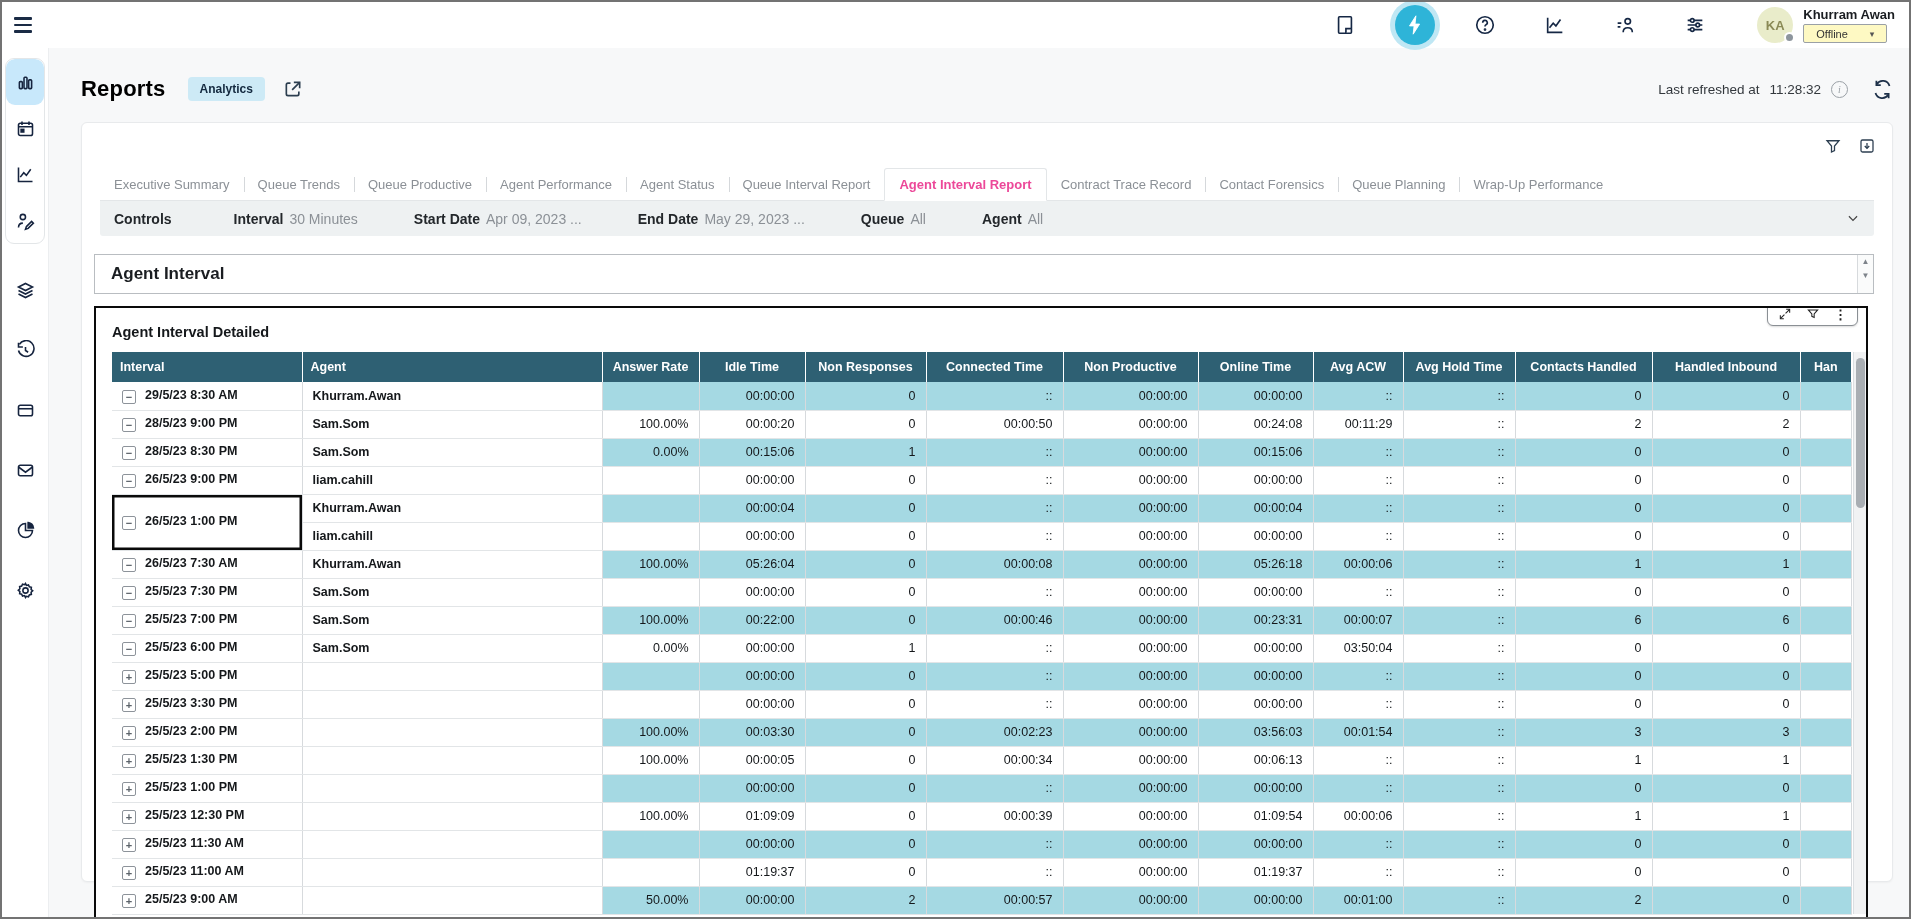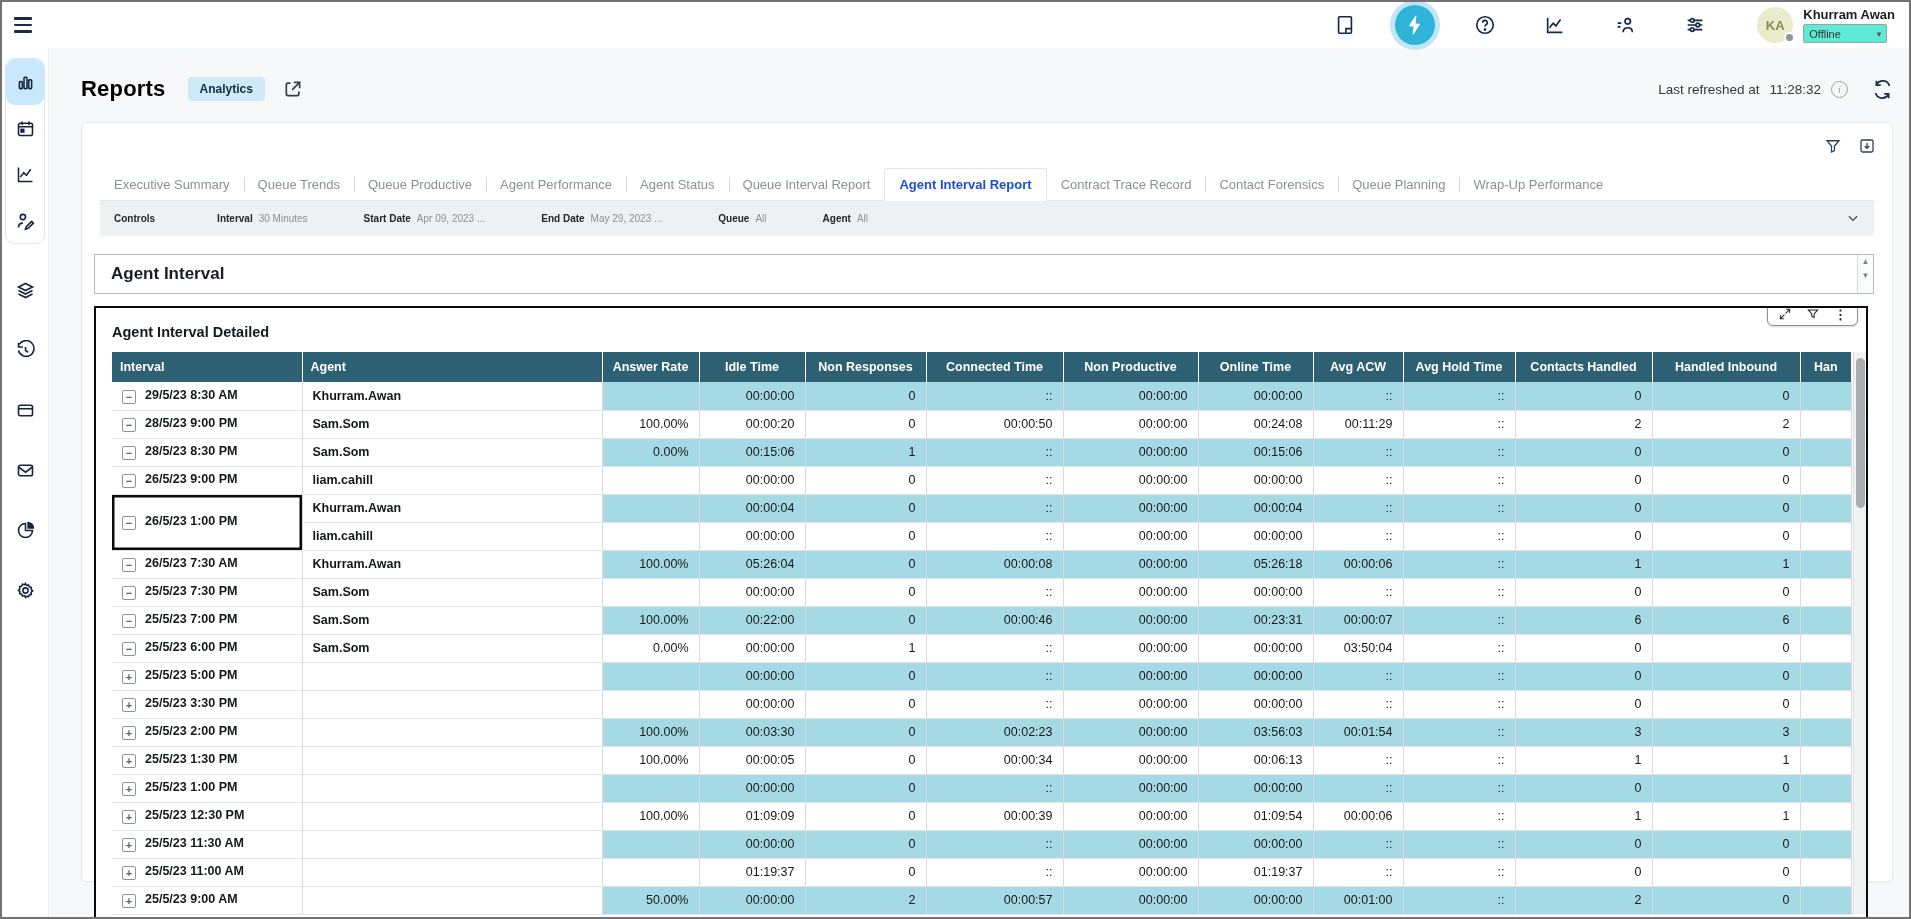--- a/index.html
+++ b/index.html
@@ -13,21 +13,21 @@
   .topbar-right { display:flex; align-items:center; gap:30px; }
   .tb-icon { width:40px; height:40px; display:flex; align-items:center; justify-content:center; border:none; background:none; cursor:pointer; border-radius:50%; position:relative; }
   .tb-icon svg { width:22px; height:22px; stroke:#152744; fill:none; stroke-width:1.8; }
   .tb-icon.active { background:#2eb4d8; box-shadow:0 0 0 5px #bfe7f4; }
   .tb-icon.active svg { stroke:#fff; fill:#fff; }
   .user-chip { display:flex; align-items:center; gap:10px; margin-left:12px; }
   .avatar { width:36px; height:36px; border-radius:50%; background:#e9ecca; color:#8a8a56; font-weight:bold; font-size:13px; display:flex; align-items:center; justify-content:center; position:relative; }
   .avatar .dot { position:absolute; right:-2px; bottom:0; width:11px; height:11px; border-radius:50%; background:#8d959d; border:2px solid #fff; }
   .user-meta { display:flex; flex-direction:column; gap:2px; }
   .user-name { font-size:13px; font-weight:bold; color:#1a1d21; }
-  .status-select { width:84px; height:19px; border:1px solid #9aa0a6; border-radius:2px; background:#5eead4; font-size:11px; color:#333; display:flex; align-items:center; justify-content:space-between; padding:0 5px; cursor:pointer; }
+  .status-select { width:84px; height:19px; border:1px solid #9aa0a6; border-radius:2px; background:#fef9c3; font-size:11px; color:#333; display:flex; align-items:center; justify-content:space-between; padding:0 12px; cursor:pointer; }
   .status-select .chev { font-size:9px; color:#555; }
 
   
   .app-body { flex:1; display:flex; min-height:0; }
   .sidebar { width:47px; background:#fff; border-right:1px solid #eceef0; display:flex; flex-direction:column; align-items:center; padding-top:10px; flex:0 0 auto; }
   .side-group { border:1px solid #e3e6e8; border-radius:9px; display:flex; flex-direction:column; align-items:center; padding:0; margin-bottom:22px; overflow:hidden; }
   .side-item { width:38px; height:46px; display:flex; align-items:center; justify-content:center; background:none; border:none; cursor:pointer; }
   .side-item.active { background:#c8e8fb; border-radius:9px; }
   .side-item svg { width:21px; height:21px; stroke:#16243f; fill:none; stroke-width:1.8; }
   .side-item.lone { height:48px; margin-bottom:12px; }
@@ -49,25 +49,25 @@
   
   .card { position:relative; margin-top:16px; background:#fff; border:1px solid #e8eaec; border-radius:6px; height:760px; box-shadow:0 1px 2px rgba(0,0,0,0.04); }
   .card-actions { position:absolute; top:14px; right:16px; display:flex; gap:16px; }
   .card-actions button { background:none; border:none; cursor:pointer; display:flex; }
   .card-actions svg { width:18px; height:18px; stroke:#2c3e50; fill:none; stroke-width:1.7; }
 
   
   .tabs { display:flex; align-items:flex-end; margin:44px 18px 0 18px; border-bottom:1px solid #e3e6e8; height:34px; }
   .tab { font-size:13px; color:#8b9096; padding:8px 14px; cursor:pointer; white-space:nowrap; position:relative; background:#fff; }
   .tab + .tab::before { content:""; position:absolute; left:0; top:8px; bottom:8px; border-left:1px solid #d5d8db; }
-  .tab.active { color:#1d4ed8; font-weight:bold; border:1px solid #e3e6e8; border-bottom:1px solid #fff; border-radius:3px 3px 0 0; margin-bottom:-1px; }
+  .tab.active { color:#ec4899; font-weight:bold; border:1px solid #e3e6e8; border-bottom:1px solid #fff; border-radius:3px 3px 0 0; margin-bottom:-1px; }
   .tab.active::before, .tab.active + .tab::before { display:none; }
 
   
-  .controls { display:flex; align-items:center; background:#eef1f2; margin:0 18px; height:35px; padding:0 14px; font-size:10px; border-radius:0 0 3px 3px; position:relative; }
+  .controls { display:flex; align-items:center; background:#eef1f2; margin:0 18px; height:35px; padding:0 14px; font-size:14px; border-radius:0 0 3px 3px; position:relative; }
   .controls-label { font-weight:bold; color:#23272b; margin-right:62px; }
   .control { margin-right:56px; cursor:pointer; white-space:nowrap; }
   .c-label { font-weight:bold; color:#23272b; margin-right:6px; }
   .c-value { color:#8b9096; }
   .controls .chev-down { position:absolute; right:14px; top:10px; width:14px; height:14px; }
   .controls .chev-down svg { width:14px; height:14px; stroke:#444; fill:none; stroke-width:2; }
 
   
   .section-header { margin:18px 18px 0 12px; border:1px solid #b9bdc1; background:#fff; height:40px; display:flex; align-items:center; padding:0 16px; position:relative; }
   .section-title { font-size:17px; font-weight:bold; color:#1a1d21; }

